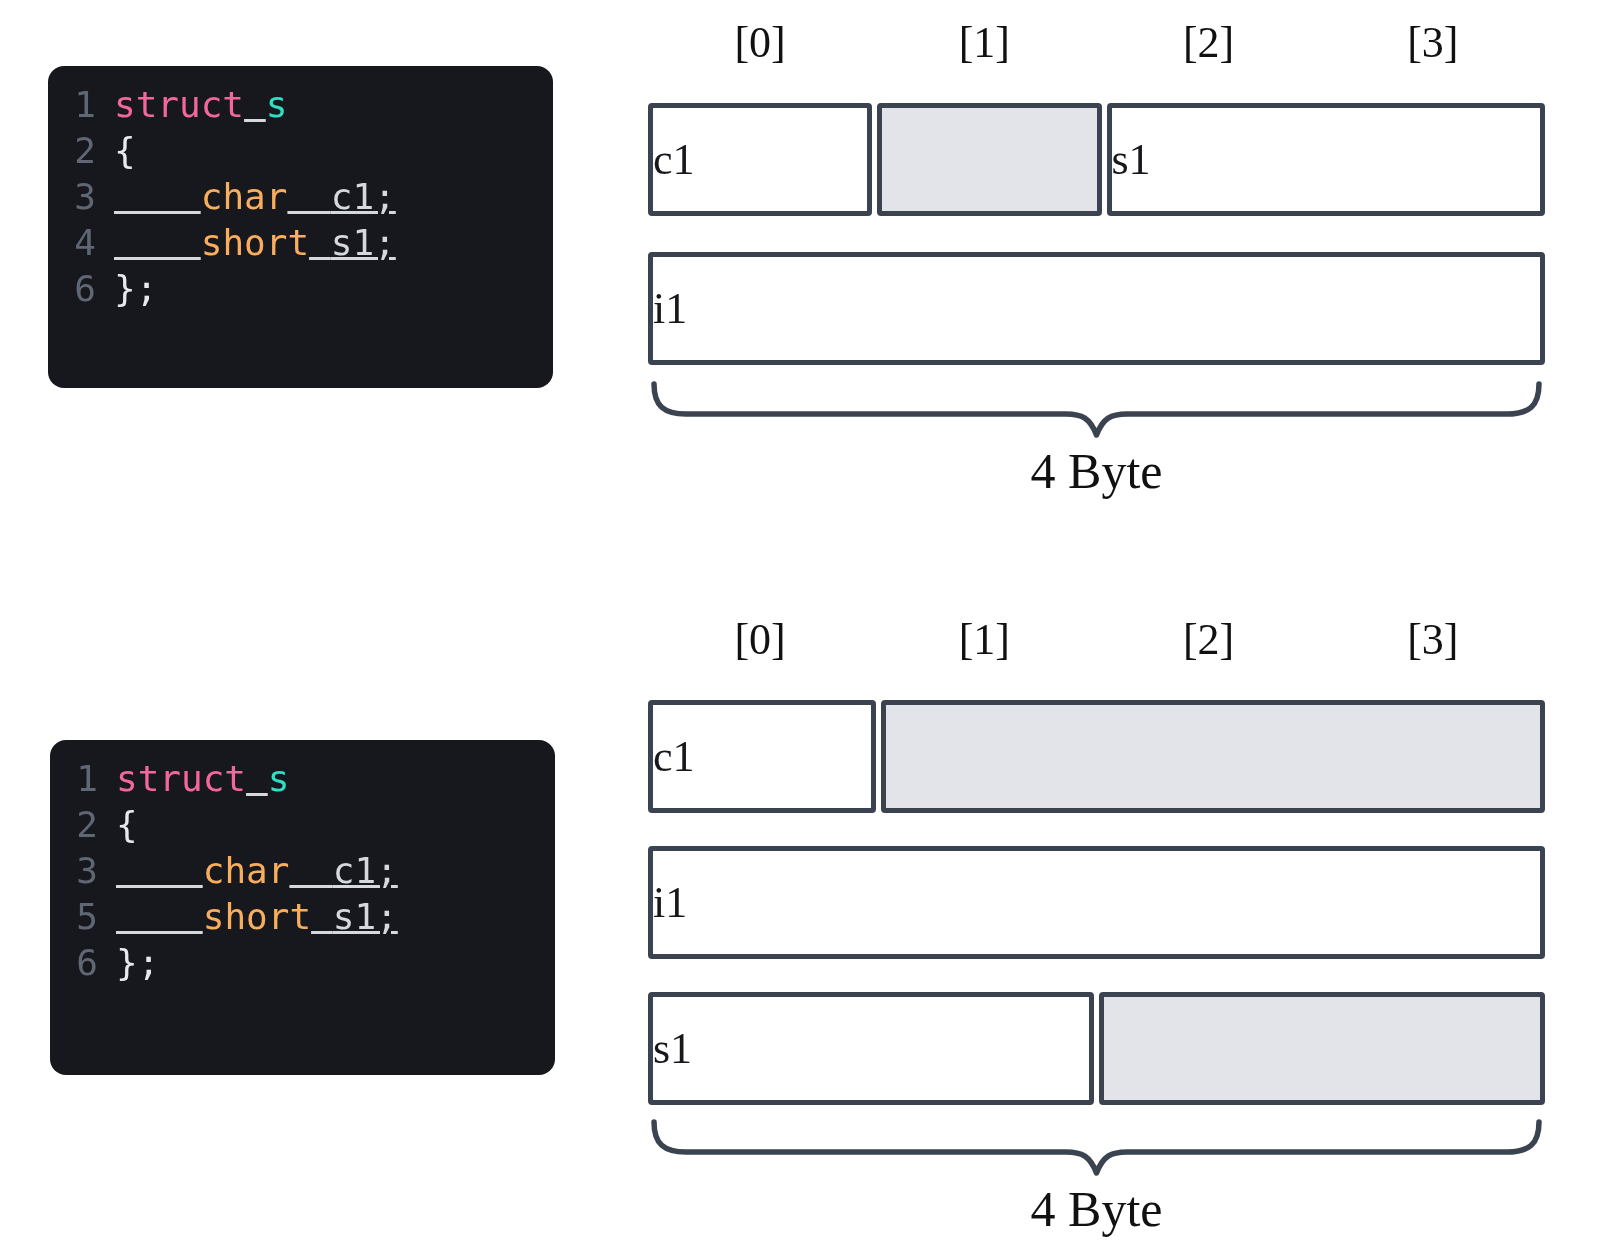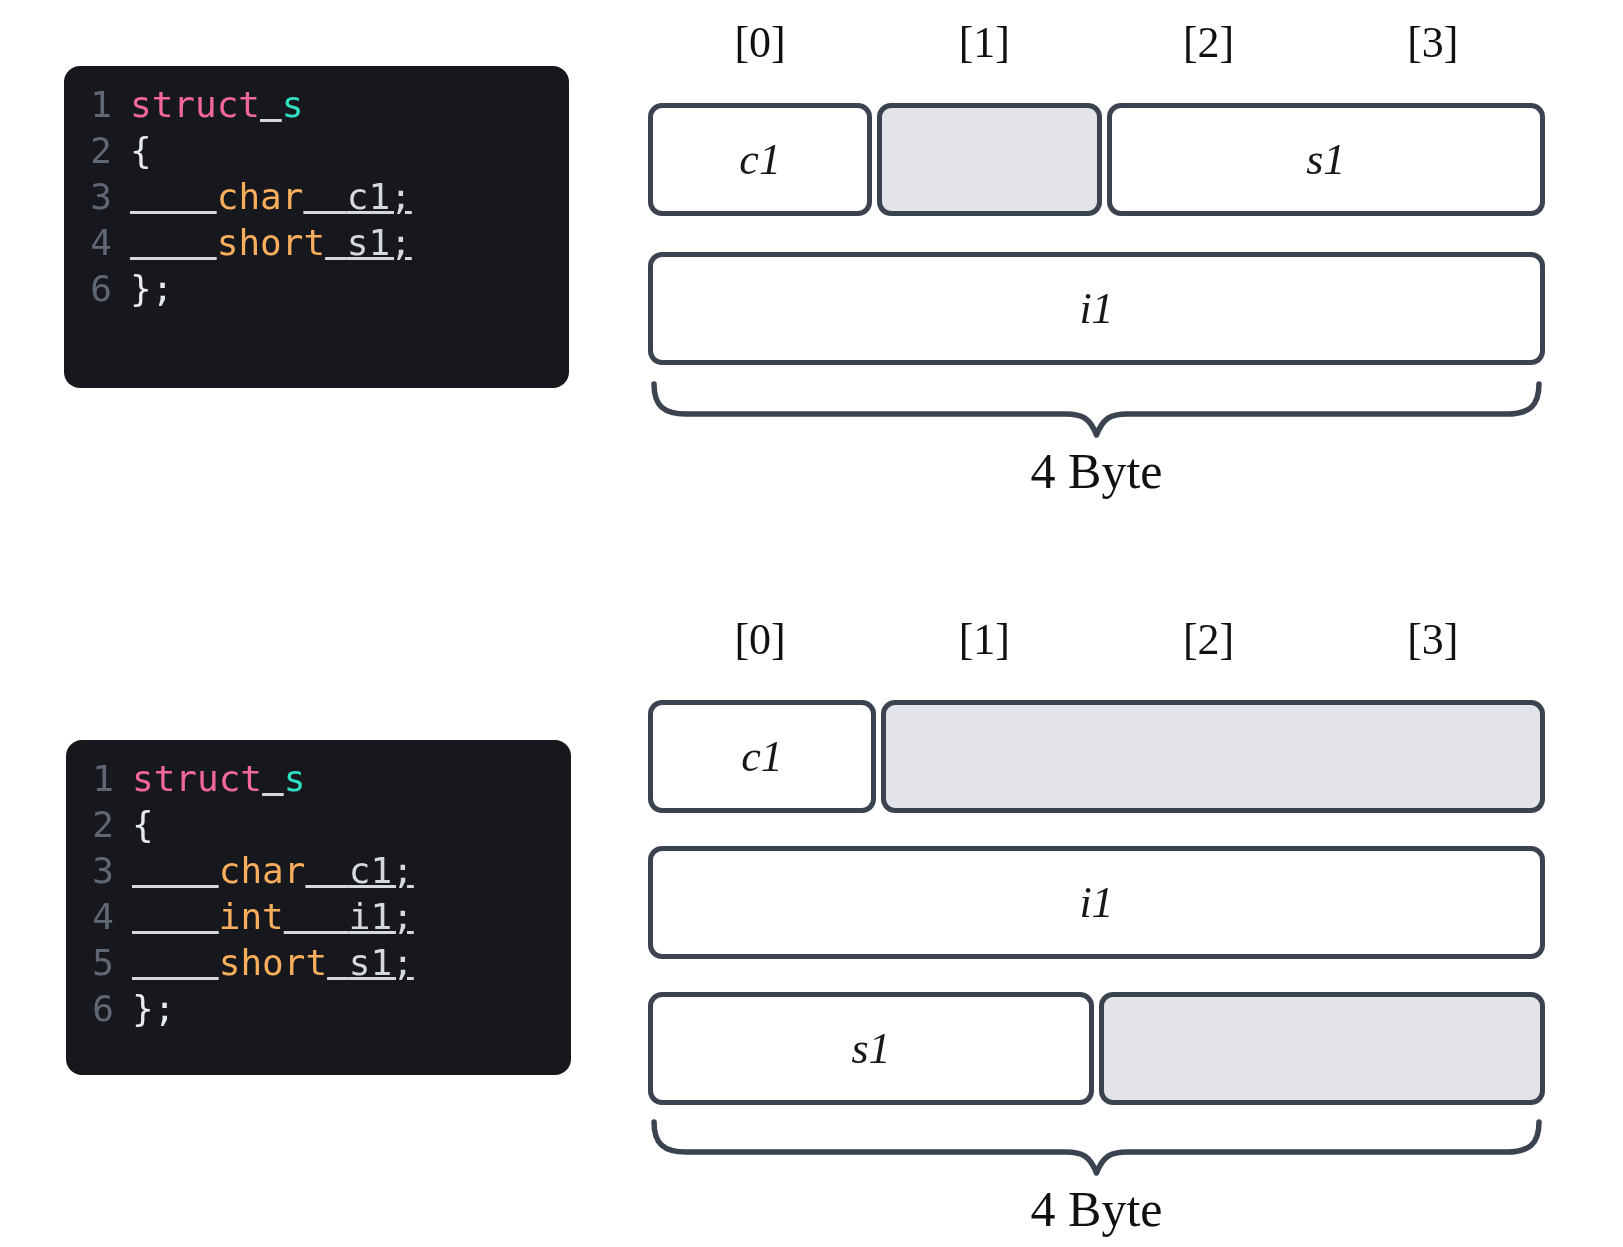--- a/index.html
+++ b/index.html
@@ -14,21 +14,20 @@
   .code-block{
     position:absolute;
     width:505px;
     background:var(--code-bg,#16181d);
     border-radius:16px;
     padding:16px 0 0 22px;
     box-sizing:border-box;
     font-family:"DejaVu Sans Mono", monospace;
     font-size:36px;
     line-height:46px;
-    margin-left:16px;
   }
   .code-top{left:48px;top:66px;height:322px;}
   .code-bottom{left:50px;top:740px;height:335px;}
   .code-line{white-space:pre;}
   .ln{
     display:inline-block;width:26px;margin-right:18px;
     text-align:right;color:var(--ln,#5f6774);
   }
   .tok.kw{color:var(--kw,#f4679d);}
   .tok.cls{color:var(--cls,#2ee0c4);}
@@ -40,25 +39,24 @@
     position:absolute;left:648px;width:897px;box-sizing:border-box;
   }
   .labels{display:flex;height:44px;}
   .byte-label{
     flex:1 1 0;text-align:center;font-size:44px;line-height:44px;
     color:var(--label-text,#111);
   }
   .mem-row{display:flex;gap:5px;height:113px;}
   .mem-cell{
     flex:1 1 0;
-    display:flex;align-items:center;justify-content:center;
+    display:flex;align-items:center;
     background:#fff;
     border:5px solid var(--box-border,#3b4350);
-    border-radius:14px;
-    font-style:italic;
+    border-radius:4px;
   }
   .mem-cell.pad{background:var(--pad-fill,#e2e4e9);}
   .cell-label{font-size:44px;color:var(--box-text,#16181c);}
   .brace{height:60px;}
   .brace svg{display:block;width:897px;height:60px;}
   .total{
     text-align:center;font-size:50px;line-height:46px;
     color:var(--label-text,#111);
   }
   .sec-top .labels{top:21px;}
@@ -117,21 +115,20 @@
       </svg>
     </div>
     <div class="total">4 Byte</div>
   </div>
 
   <div class="sec-bottom">
     <div class="code-block code-bottom">
         <div class="code-line"><span class="ln">1</span><span class="tok kw">struct</span><span class="tok id"> </span><span class="tok cls">s</span></div>
         <div class="code-line"><span class="ln">2</span><span class="tok pun">{</span></div>
         <div class="code-line"><span class="ln">3</span><span class="tok id">    </span><span class="tok typ">char</span><span class="tok id">  </span><span class="tok id">c1;</span></div>
-        <div class="code-line"><span class="ln">4</span><span class="tok id">    </span><span class="tok typ">int</span><span class="tok id">   </span><span class="tok id">i1;</span></div>
         <div class="code-line"><span class="ln">5</span><span class="tok id">    </span><span class="tok typ">short</span><span class="tok id"> </span><span class="tok id">s1;</span></div>
         <div class="code-line"><span class="ln">6</span><span class="tok pun">};</span></div>
       </div>
 
     <div class="labels">
         <span class="byte-label">[0]</span>
         <span class="byte-label">[1]</span>
         <span class="byte-label">[2]</span>
         <span class="byte-label">[3]</span>
       </div>

